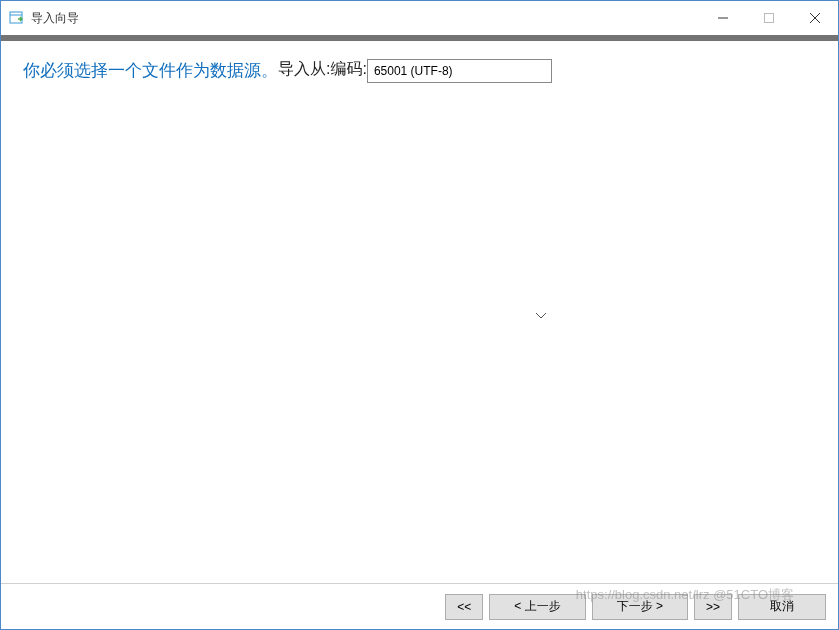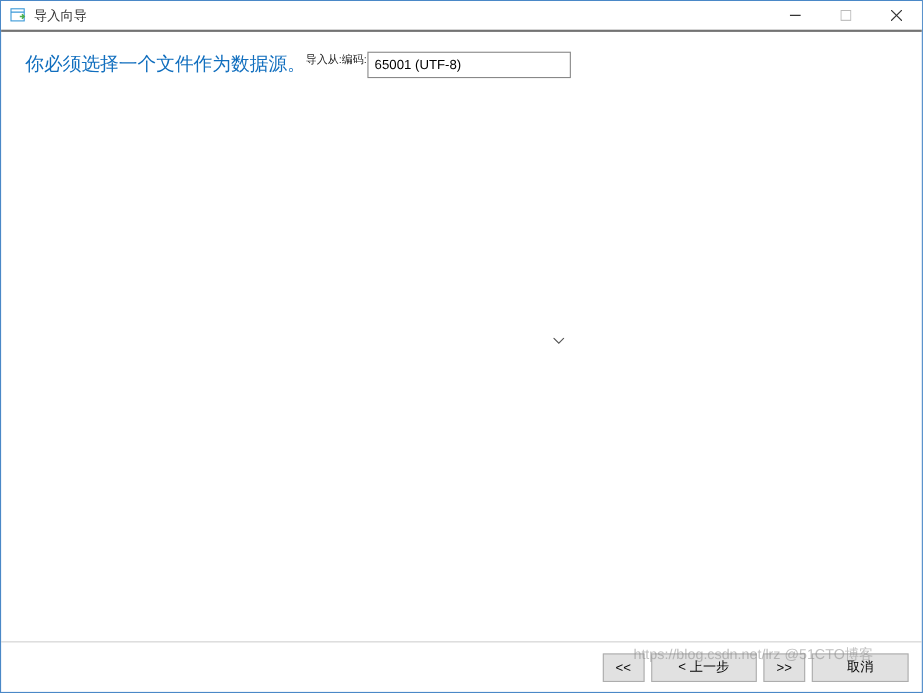--- a/index.html
+++ b/index.html
@@ -1,30 +1,30 @@
 <!DOCTYPE html>
 <html><head>
   <meta charset="utf-8">
   <style>
     * { box-sizing: border-box; margin: 0; padding: 0; }
     body { font-family: "Microsoft YaHei", "Segoe UI", sans-serif; font-size: 12px; background: #fff; }
     .window { width: 839px; height: 630px; border: 1px solid #4a88c7; display: flex; flex-direction: column; background: #fff; }
-    .titlebar { height: 28px; display: flex; align-items: center; background: #fff; border-bottom: 2px solid #737373; }
+    .titlebar { height: 40px; display: flex; align-items: center; background: #fff; border-bottom: 6px solid #737373; }
     .titlebar-icon { width: 16px; height: 16px; margin: 0 6px 0 8px; position: relative; }
     .titlebar-icon svg { width: 16px; height: 16px; }
     .titlebar-title { flex: 1; font-size: 12px; color: #333; }
     .win-controls { display: flex; height: 100%; }
     .win-btn { width: 46px; height: 100%; display: flex; align-items: center; justify-content: center; background: transparent; cursor: default; color: #333; }
     .win-btn svg { width: 10px; height: 10px; }
     .win-btn.disabled { color: #bbb; }
     
     .content { flex: 1; padding: 18px 22px 10px 22px; display: flex; }
     .instruction { font-size: 17px; color: #106ebe; margin-bottom: 50px; }
     
-    .field-label { font-size: 10px; color: #222; margin-bottom: 4px; }
+    .field-label { font-size: 16px; color: #222; margin-bottom: 4px; }
     .input-row { display: flex; gap: 4px; margin-bottom: 14px; }
     .text-input { flex: 1; height: 24px; border: 1px solid #888; padding: 2px 6px; font-size: 12px; font-family: inherit; background: #fff; }
     .browse-btn { width: 28px; height: 24px; border: 1px solid #adadad; background: #e1e1e1; display: flex; align-items: center; justify-content: center; font-size: 12px; cursor: default; letter-spacing: 1px; }
     
     .select-wrap { position: relative; }
     .select-input { width: 100%; height: 24px; border: 1px solid #888; padding: 2px 22px 2px 6px; font-size: 12px; font-family: inherit; background: #fff; appearance: none; -webkit-appearance: none; }
     .select-arrow { position: absolute; right: 6px; top: 50%; transform: translateY(-50%); pointer-events: none; color: #555; }
     .select-arrow svg { width: 10px; height: 6px; display: block; }
     
     .spacer { flex: 1; }
@@ -84,18 +84,19 @@
             </svg>
       </span>
     </div>
 
     <div class="spacer"></div>
   </div>
 
   <div class="footer">
     <div class="nav-btn small">&lt;&lt;</div>
     <div class="nav-btn wide">&lt; 上一步</div>
+    <div class="nav-btn wide">下一步 &gt;</div>
     <div class="nav-btn small">&gt;&gt;</div>
     <div class="nav-btn wide">取消</div>
   </div>
 </div>
 <div class="watermark">https://blog.csdn.net/lrz @51CTO博客</div>
 </div>
 
 </body></html>

